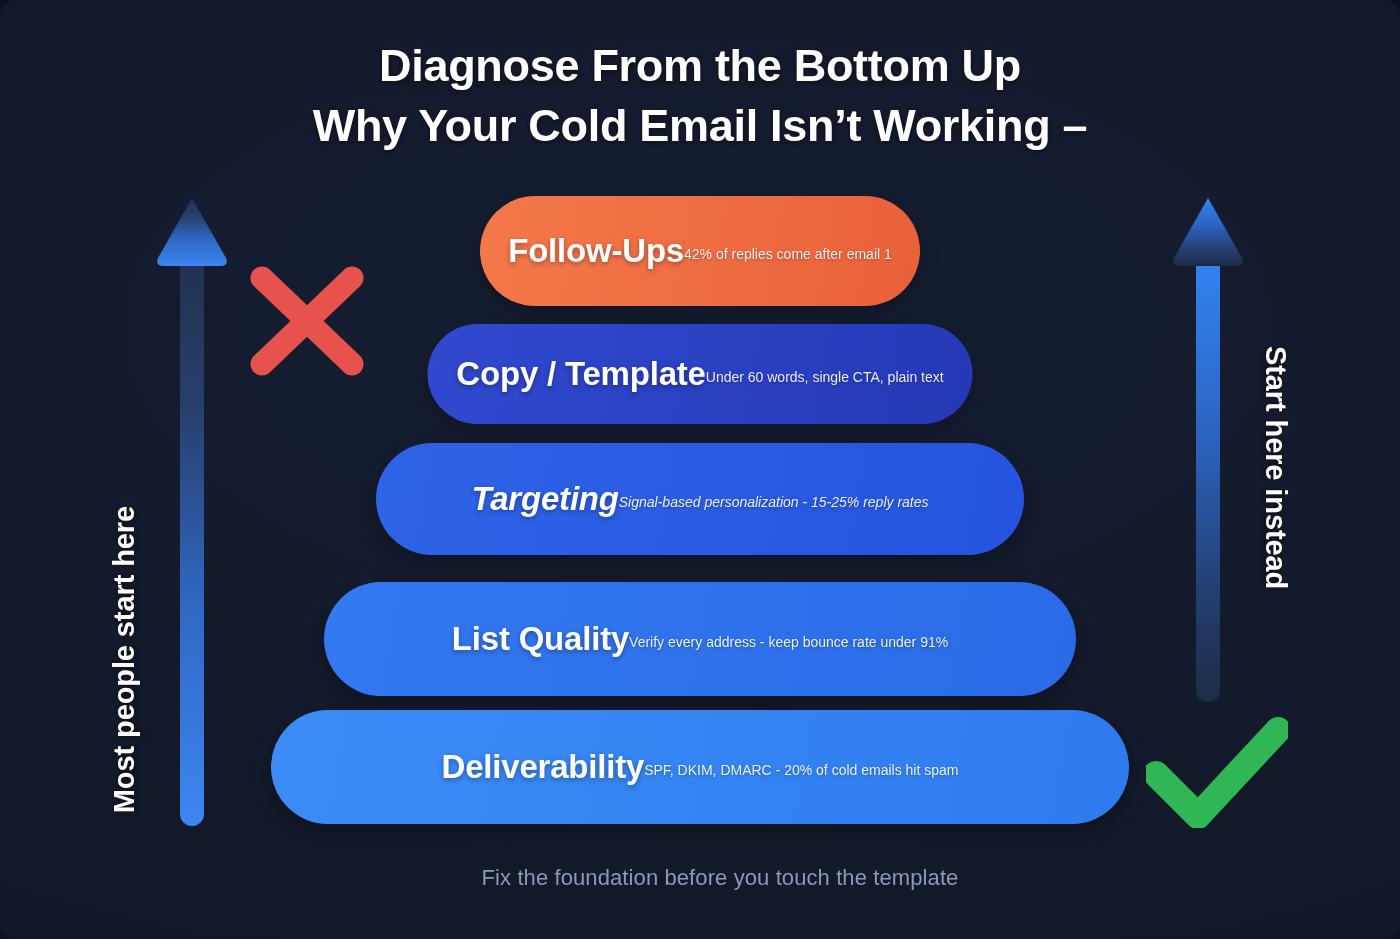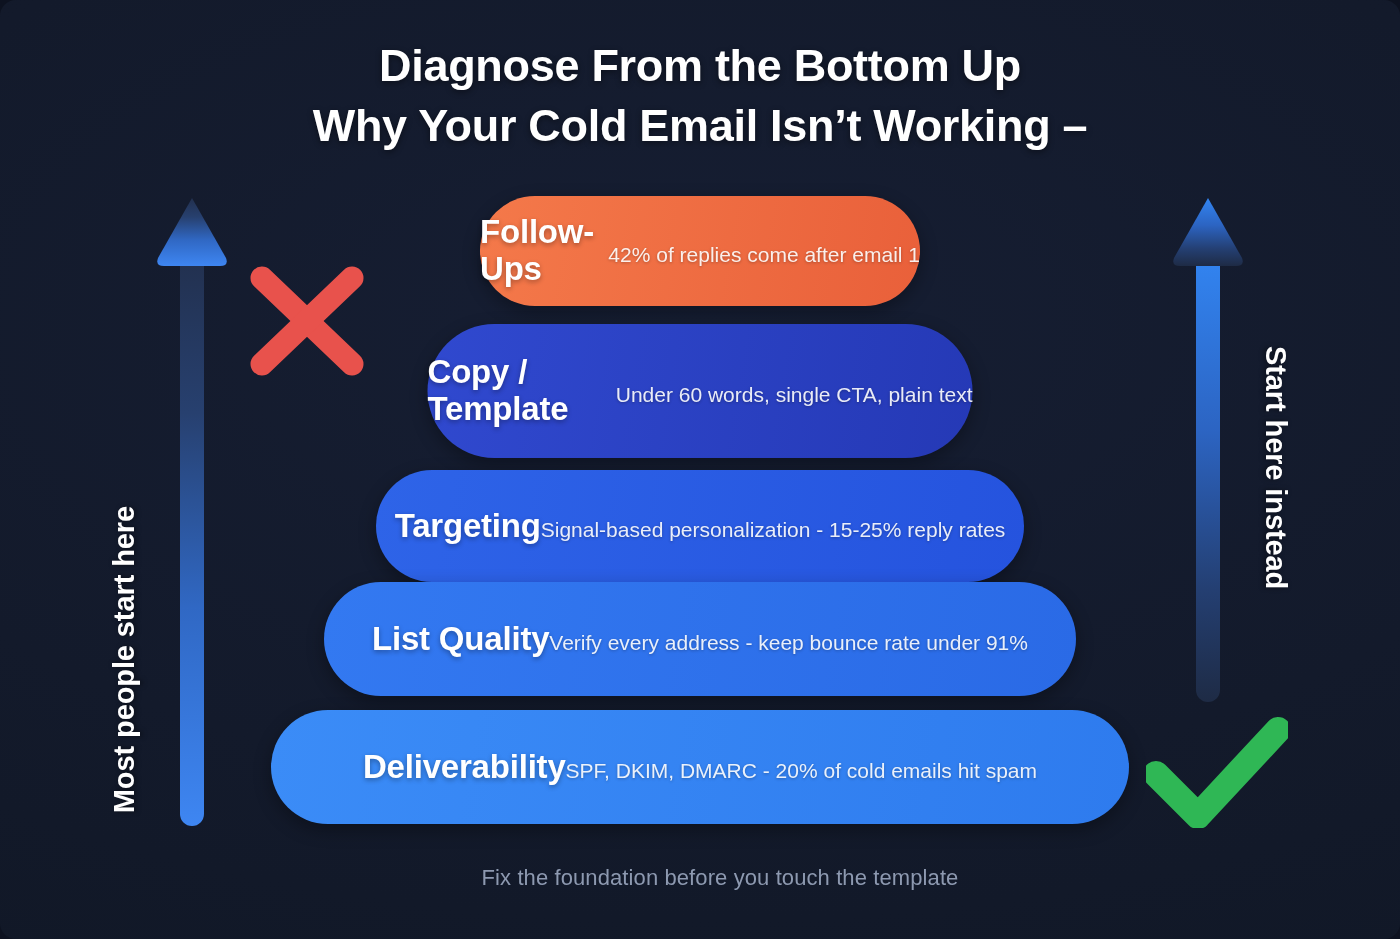--- a/index.html
+++ b/index.html
@@ -63,31 +63,31 @@
     color: #ffffff;
     font-weight: 700;
     font-size: 33px;
     line-height: 1.12;
     letter-spacing: -0.2px;
     text-shadow: 0 2px 5px rgba(0,0,0,0.33);
   }
   .bar .bar-sub {
     color: rgba(255,255,255,0.90);
     font-weight: 400;
-    font-size: 21px;
+    font-size: 14px;
     line-height: 1.2;
     margin-top: 7px;
     text-shadow: 0 1px 3px rgba(0,0,0,0.28);
     white-space: nowrap;
   }
 
   
   #bar-0 { top:   0px; width: 440px; height: 110px; }
-  #bar-1 { top: 128px; width: 545px; height: 134px; }
-  #bar-2 { top: 274px; width: 648px; height: 112px; }
+  #bar-1 { top: 128px; width: 545px; height: 100px; }
+  #bar-2 { top: 247px; width: 648px; height: 112px; font-style: italic; }
   #bar-3 { top: 386px; width: 752px; height: 114px; }
   #bar-4 { top: 514px; width: 858px; height: 114px; }
 
   
   .arrow-col {
     position: absolute;
     top: 196px;
     width: 160px;
     height: 636px;
   }

